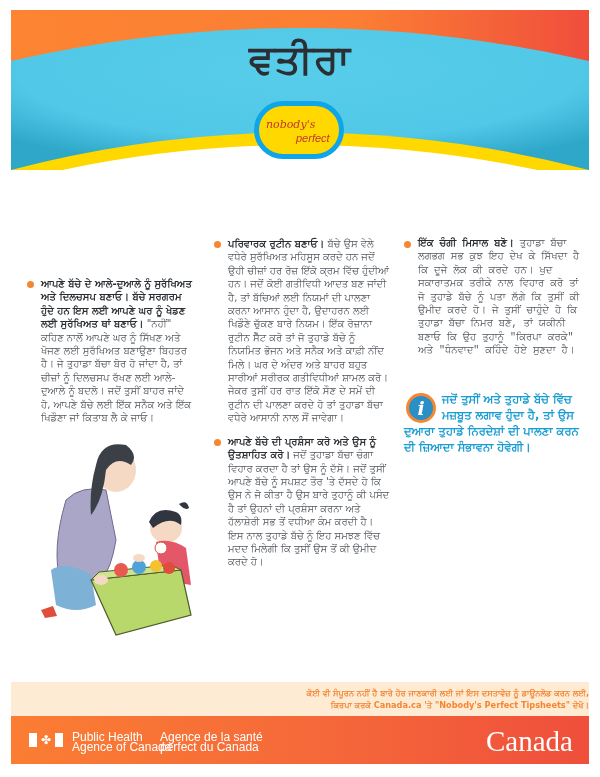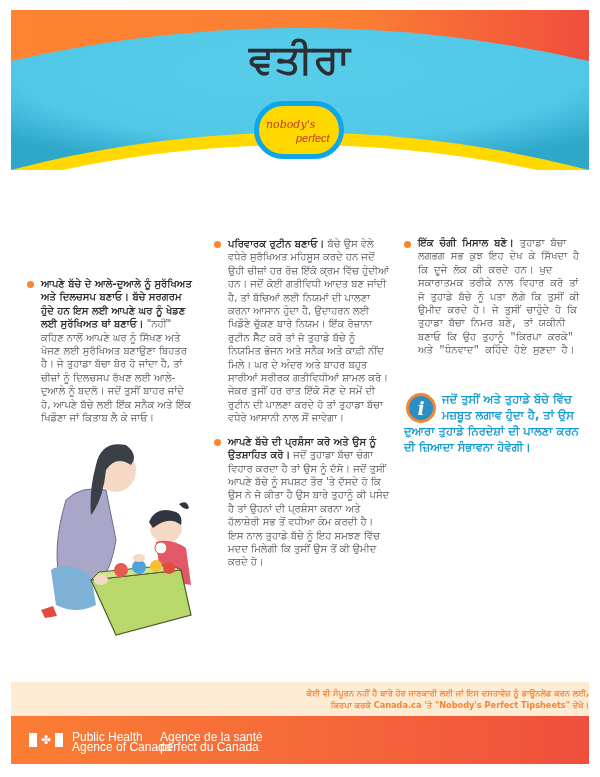--- a/index.html
+++ b/index.html
@@ -149,15 +149,18 @@
       <span class="b" style="left:26px"></span>
     </div>
     <div class="agency en">
       <div>Public Health</div>
       <div>Agence of Canada</div>
     </div>
     <div class="agency fr">
       <div>Agence de la santé</div>
       <div>perfect du Canada</div>
     </div>
+    <div class="wordmark">
+      <span>Canada</span>
+    </div>
   </div>
 
 </div>
 
 </body></html>

